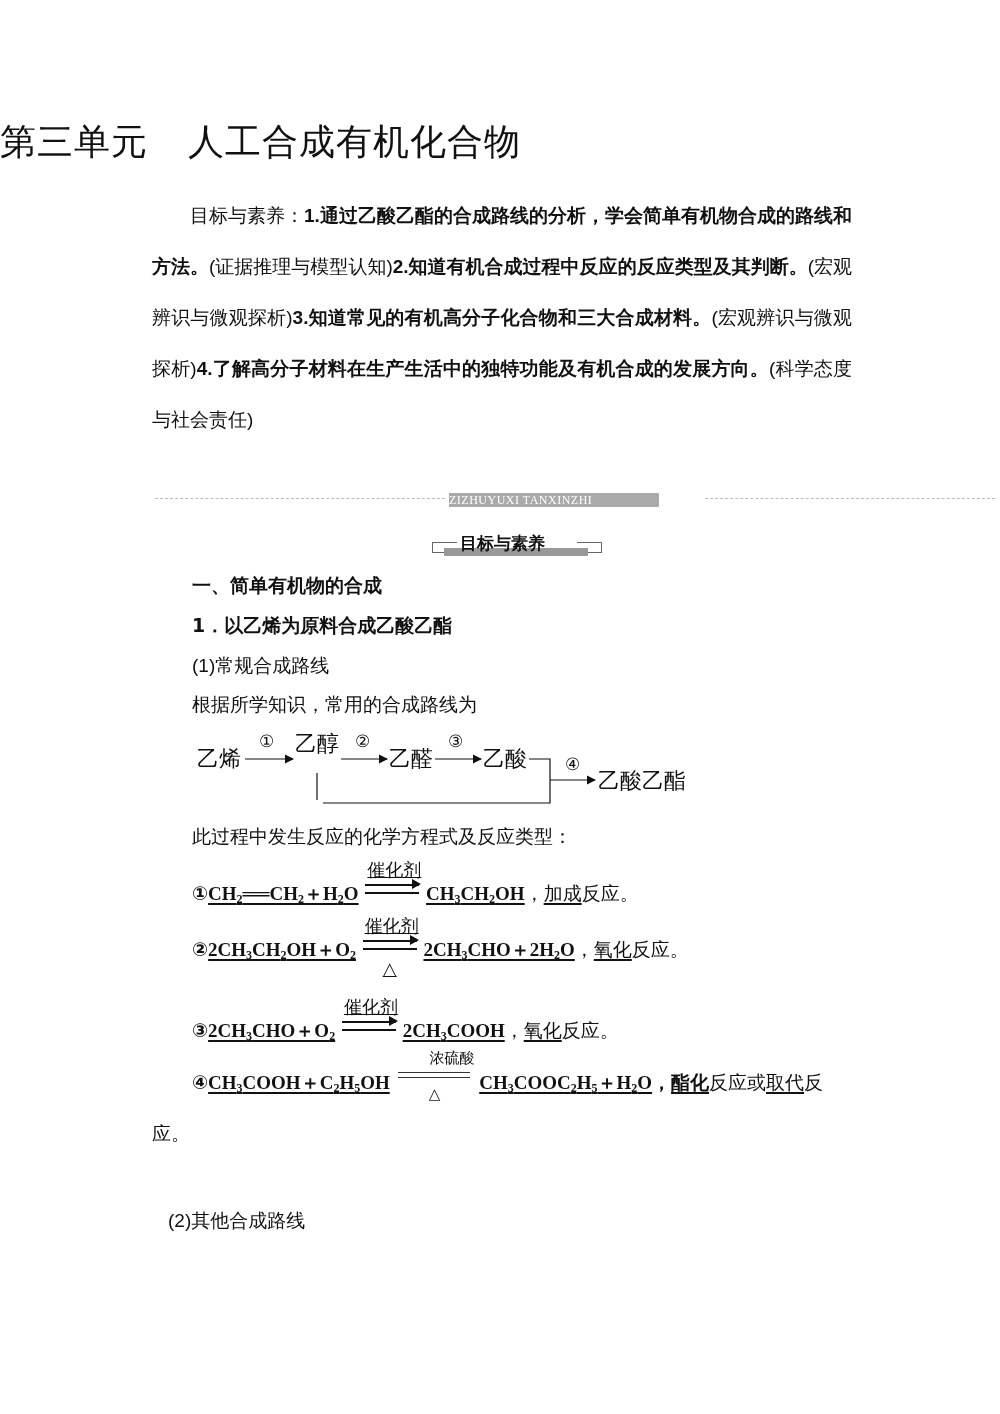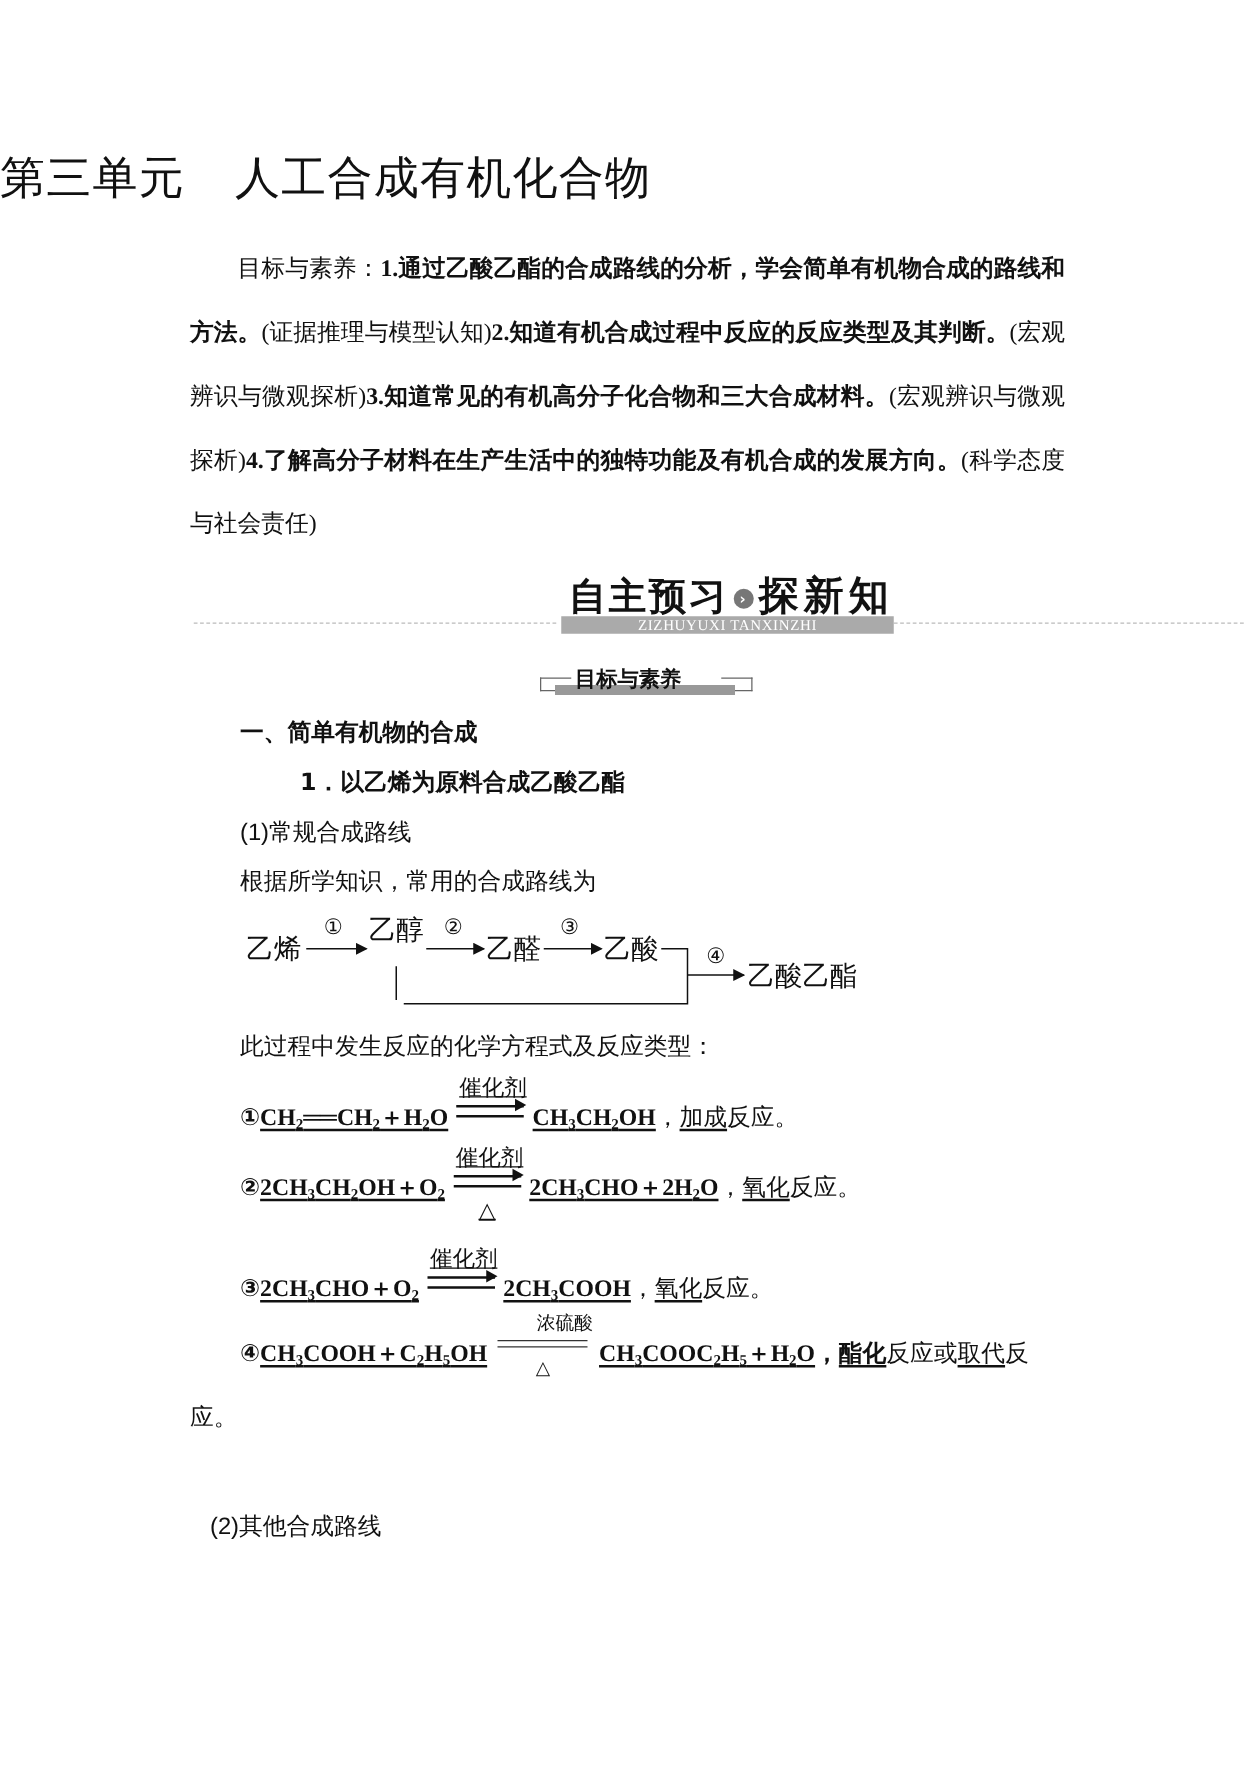--- a/index.html
+++ b/index.html
@@ -4,35 +4,35 @@
 <style>
   html, body { margin: 0; padding: 0; background: #ffffff; }
   body { width: 1000px; height: 1414px; position: relative; overflow: hidden;
          font-family: "DejaVu Serif", "Liberation Serif", serif; color: #111; }
   .abs { position: absolute; }
   .title { left: 0; width: 1000px; top: 118px; 
            font-family: "DejaVu Sans", "Liberation Sans", sans-serif;
            font-weight: normal; font-size: 36px; letter-spacing: 1px; }
   .title .gap { display: inline-block; width: 40px; }
   .goals { left: 152px; width: 700px; top: 190px; font-size: 19px; line-height: 51px;
-           font-weight: bold; font-family: Liberation Serif, serif;
+           font-weight: bold; font-family: Liberation Sans, sans-serif;
            text-align: justify; }
   .goals .lead { display: inline-block; width: 38px; }
   .goals .paren { font-weight: normal; }
   .banner { left: 0; width: 1000px; top: 455px; height: 60px; }
   .banner .dash { position: absolute; top: 43px; height: 0; border-top: 1px dashed #bbb; }
   .banner .cn { position: absolute; left: 455px; top: 0; font-size: 30px; font-weight: bold;
                 font-family: "DejaVu Sans", "Liberation Sans", sans-serif; letter-spacing: 2px; }
   .banner .cn .b2 { font-size: 32px; letter-spacing: 4px; }
   .banner .chev { display: inline-block; width: 16px; height: 16px; border-radius: 50%;
                   background: #777; color: #fff; font-size: 12px; line-height: 16px;
                   text-align: center; vertical-align: middle; margin: 0 4px; }
-  .banner .pinyin { position: absolute; left: 449px; top: 38px; width: 266px; height: 14px;
+  .banner .pinyin { position: absolute; left: 449px; top: 38px; width: 210px; height: 14px;
                     background: #aaaaaa; color: #fff; font-size: 12px; line-height: 14px;
-                    text-align: center; letter-spacing: 0.5px;
+                    letter-spacing: 0.5px;
                     font-family: "Liberation Serif", serif; }
   .subbanner { left: 432px; top: 532px; width: 170px; height: 24px; }
   .subbanner .box-l { position: absolute; left: 0; top: 10px; width: 24px; height: 9px;
                       border: 1px solid #666; border-right: none; }
   .subbanner .box-r { position: absolute; right: 0; top: 10px; width: 24px; height: 9px;
                       border: 1px solid #666; border-left: none; }
   .subbanner .bar { position: absolute; left: 12px; top: 16px; width: 144px; height: 8px; background: #999; }
   .subbanner .txt { position: absolute; left: 28px; top: 0; font-size: 17px; font-weight: bold;
                     font-family: "DejaVu Sans", "Liberation Sans", sans-serif; }
   .line { position: absolute; left: 192px; font-size: 19px; white-space: nowrap; }
@@ -68,35 +68,32 @@
   <span>第三单元</span><span class="gap"></span><span>人工合成有机化合物</span>
 </div>
 
 <div class="abs goals">
   <span class="lead"></span><span class="paren">目标与素养：</span><span class="serif">1.</span><span>通过乙酸乙酯的合成路线的分析，学会简单有机物合成的路线和方法。</span><span class="paren">(证据推理与模型认知)</span><span>2.</span><span>知道有机合成过程中反应的反应类型及其判断。</span><span class="paren">(宏观辨识与微观探析)</span><span>3.</span><span>知道常见的有机高分子化合物和三大合成材料。</span><span class="paren">(宏观辨识与微观探析)</span><span>4.</span><span>了解高分子材料在生产生活中的独特功能及有机合成的发展方向。</span><span class="paren">(科学态度与社会责任)</span>
 </div>
 
 <div class="abs banner">
   <div class="dash" style="left:155px;width:290px;"></div>
   <div class="dash" style="left:705px;width:290px;"></div>
-  <div class="cn">
-    <span>自主预习</span><span class="chev">›</span><span class="b2">探新知</span>
-  </div>
   <div class="pinyin">ZIZHUYUXI TANXINZHI</div>
 </div>
 
 <div class="abs subbanner">
   <div class="box-l"></div>
   <div class="box-r"></div>
   <div class="bar"></div>
   <div class="txt">目标与素养</div>
 </div>
 
 <div class="line bold" style="top:573px;">一、简单有机物的合成</div>
-<div class="line bold" style="top:613px;margin-left:48px;">1．以乙烯为原料合成乙酸乙酯</div>
+<div class="line bold" style="top:613px;">1．以乙烯为原料合成乙酸乙酯</div>
 <div class="line sans" style="top:653px;">(1)常规合成路线</div>
 <div class="line sans" style="top:692px;">根据所学知识，常用的合成路线为</div>
 
 <div class="abs route">
   <svg width="520" height="90" viewBox="0 0 520 90" xmlns="http://www.w3.org/2000/svg">
     <defs>
         <marker id="ah" markerWidth="8" markerHeight="8" refX="7" refY="4" orient="auto">
           <path d="M0,0 L8,4 L0,8 z" fill="#111"></path>
         </marker>
       </defs>

